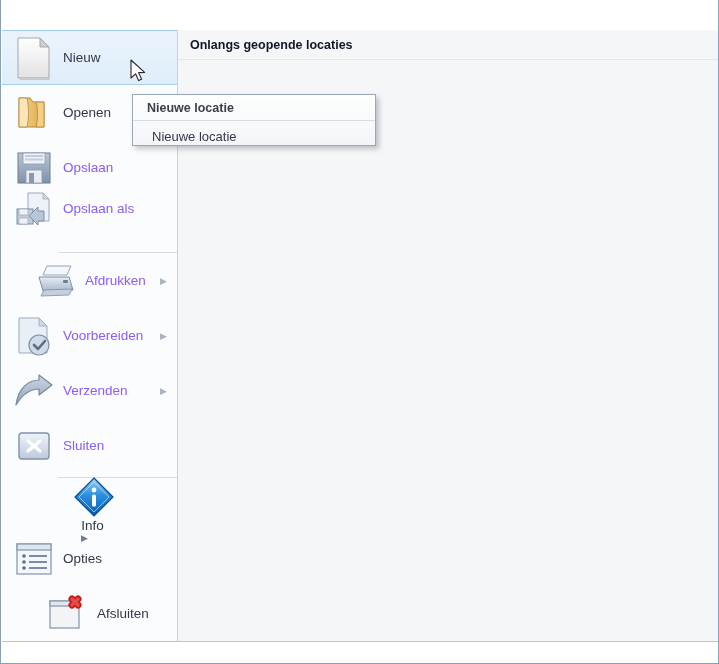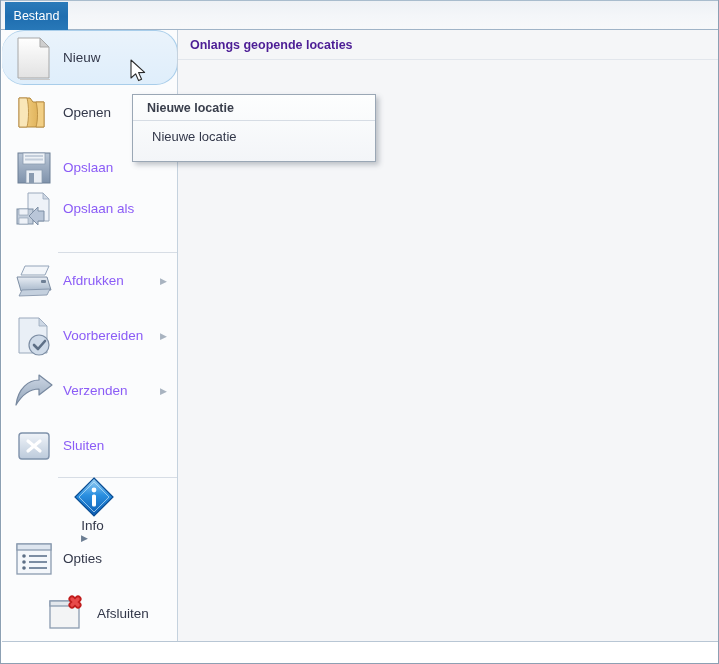--- a/index.html
+++ b/index.html
@@ -71,21 +71,20 @@
   .menu-item {
     position: absolute;
     left: 0;
     width: 176px;
     height: 55px;
     box-sizing: border-box;
     display: flex;
     align-items: center;
     cursor: default;
     user-select: none;
-    border-radius: 22px;
   }
   .menu-item.selected {
     background: linear-gradient(to bottom, #eaf3fb 0%, #dfeefb 100%);
     border: 1px solid #a8cdea;
     border-left: none;
     border-right: 1px solid #a8cdea;
   }
   .mi-icon {
     width: 48px;
     min-width: 48px;
@@ -133,21 +132,21 @@
   }
   .rp-header {
     position: absolute;
     left: 0; top: 0;
     width: 541px;
     height: 30px;
     line-height: 30px;
     padding-left: 12px;
     font-size: 12.5px;
     font-weight: bold;
-    color: #4c1d95;
+    color: #0f172a;
     box-sizing: border-box;
     border-bottom: 1px solid #e2e6ec;
     user-select: none;
   }
 
   
   .bottomstrip {
     position: absolute;
     left: 1px;
     top: 641px;
@@ -157,21 +156,21 @@
     border-top: 1px solid #b8c6d4;
     box-sizing: border-box;
   }
 
   
   .popup {
     position: absolute;
     left: 131px;
     top: 94px;
     width: 244px;
-    height: 68px;
+    height: 52px;
     background: linear-gradient(to bottom, #fdfefe 0%, #f3f5f8 100%);
     border: 1px solid #9aa7b5;
     box-sizing: border-box;
     box-shadow: 3px 3px 5px rgba(60,70,85,0.30);
     z-index: 40;
   }
   .popup-header {
     position: absolute;
     left: 0; top: 0;
     width: 242px;
@@ -210,24 +209,20 @@
     pointer-events: none;
   }
 
   svg { display: block; }
 </style>
 </head>
 <body>
 
 <div id="app">
 
-  <div class="tabstrip">
-    <div class="tabstrip-fill"></div>
-    <div class="tab-bestand">Bestand</div>
-  </div>
 
   <div class="sidebar">
 
     <div class="menu-item selected" style="top:0px;">
       <span class="mi-icon">
         <svg width="36" height="44" viewBox="0 0 36 44">
           <defs>
               <linearGradient id="pgA" x1="0" y1="0" x2="0" y2="1">
             <stop offset="0" stop-color="#ffffff"></stop>
                 <stop offset="1" stop-color="#e2e2e2"></stop>
@@ -292,21 +287,21 @@
           <rect x="5" y="29" width="9" height="6" fill="#eef2f8" stroke="#8a9bb0" stroke-width="0.6"></rect>
           <path d="M15 27 L24 18 L24 22 L30 22 L30 32 L24 32 L24 36 Z" fill="#b9c6d8" stroke="#7d8ea4" stroke-width="1"></path>
         </svg>
       </span>
       <span class="mi-label disabled">Opslaan als</span>
       <span class="mi-arrow"></span>
     </div>
 
     <div class="separator" style="top:222px;"></div>
 
-    <div class="menu-item" style="top:223px;">
+    <div class="menu-item" style="top:223px;padding-left:22px;">
       <span class="mi-icon">
         <svg width="42" height="36" viewBox="0 0 42 36">
           <defs>
               <linearGradient id="prA" x1="0" y1="0" x2="0" y2="1">
             <stop offset="0" stop-color="#e8edf4"></stop>
                 <stop offset="1" stop-color="#a8b8cb"></stop>
           </linearGradient>
             </defs>
           <path d="M12 3 L36 3 L32 12 L8 12 Z" fill="#f3f6fa" stroke="#93a4b9" stroke-width="1"></path>
           <path d="M4 14 L34 14 L38 27 L8 28 Z" fill="url(#prA)" stroke="#7d8ea4" stroke-width="1"></path>

